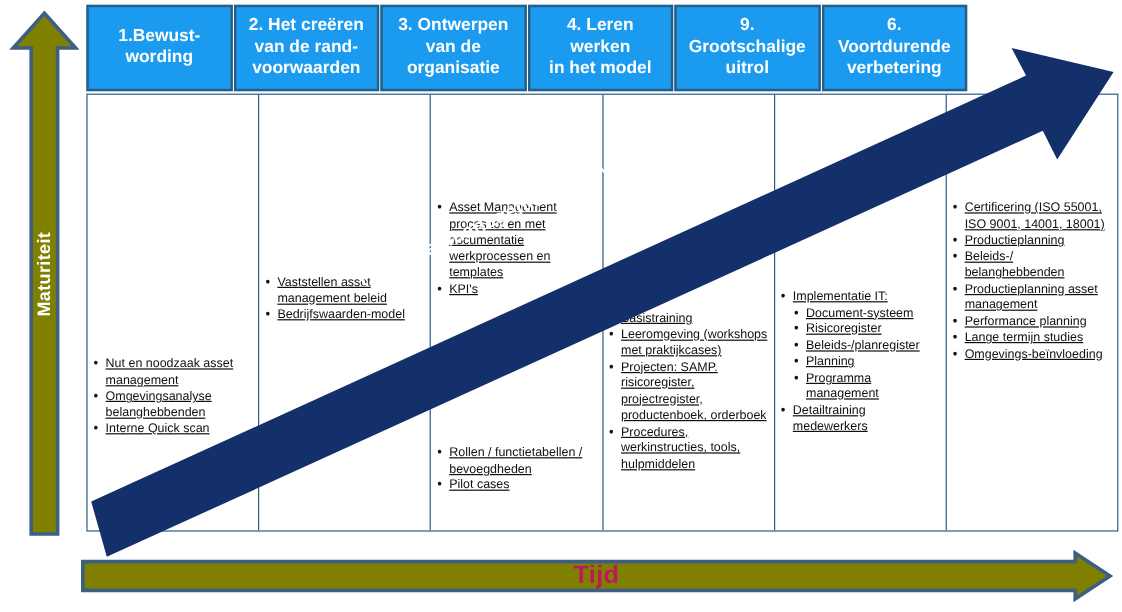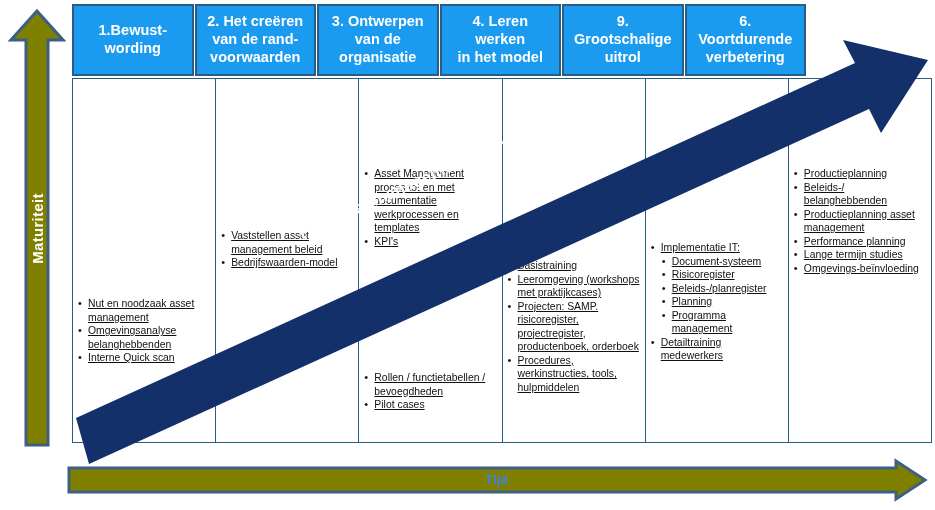--- a/index.html
+++ b/index.html
@@ -29,21 +29,21 @@
   }
 
   
   .h-arrow{position:absolute;left:66px;top:458px;width:862px;height:44px;}
   .h-arrow svg{display:block;}
   .h-arrow .lbl{
     position:absolute;left:0;top:0;width:862px;height:44px;
     display:flex;align-items:center;justify-content:center;pointer-events:none;
   }
   .h-arrow .lbl span{
-    color:#3b82f6;font-weight:bold;font-size:12px;letter-spacing:0.3px;
+    color:#be185d;font-weight:bold;font-size:21px;letter-spacing:0.3px;
   }
 
   
   .headers{position:absolute;left:72px;top:4px;width:734px;height:72px;display:flex;}
   .hdr{
     flex:1 1 0;
     background:#1b9bf0;
     border:2px solid #2a5d84;
     box-sizing:border-box;
     color:#ffffff;
@@ -258,20 +258,21 @@
             </ul>
           </li>
           <li>Detailtraining medewerkers</li>
         </ul>
       </div>
     </div>
 
     <div class="cell c6">
       <div class="cell-inner">
         <ul class="b">
+          <li>Certificering (ISO 55001, ISO 9001, 14001, 18001)</li>
           <li>Productieplanning</li>
           <li>Beleids-/ belanghebbenden</li>
           <li>Productieplanning asset management</li>
           <li>Performance planning</li>
           <li>Lange termijn studies</li>
           <li>Omgevings-beïnvloeding</li>
         </ul>
       </div>
     </div>
   </div>

